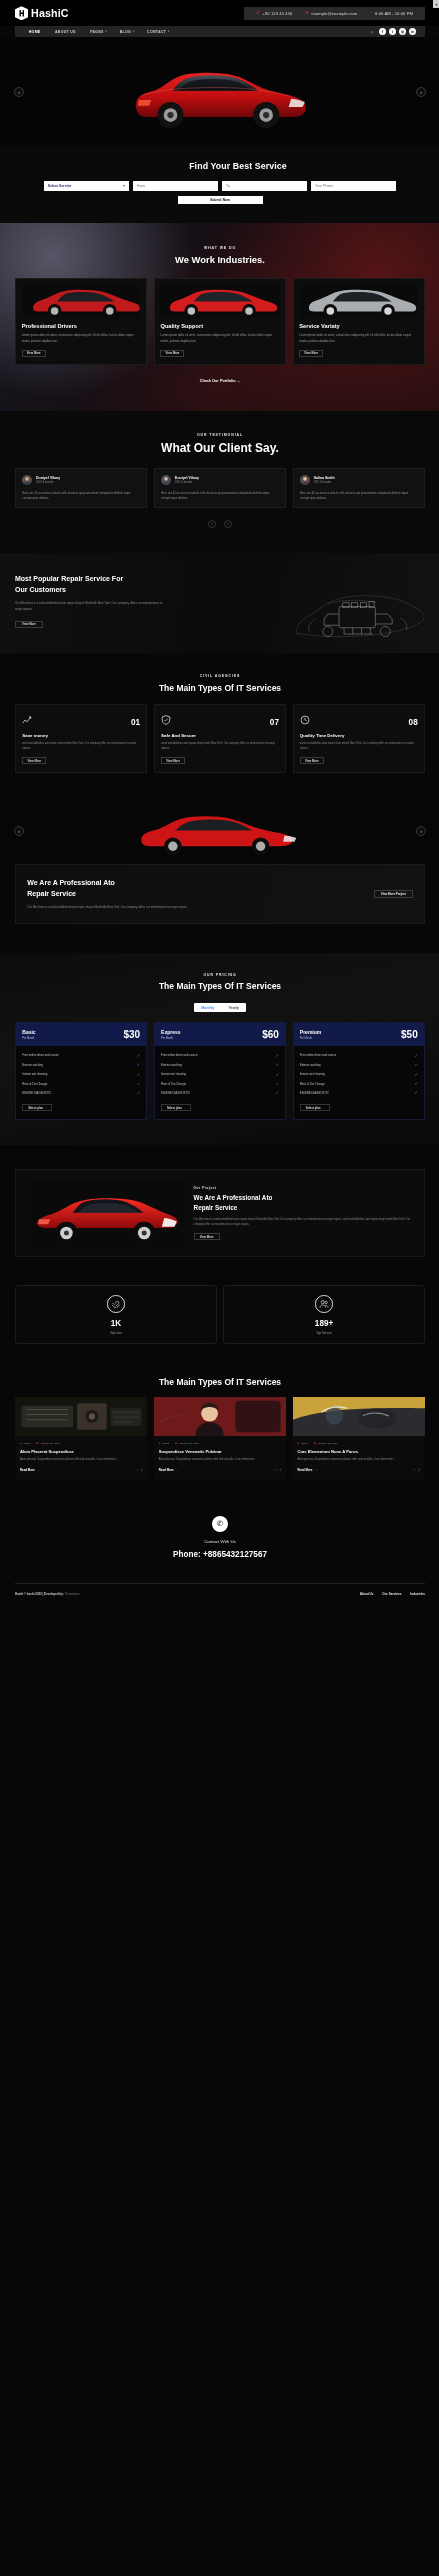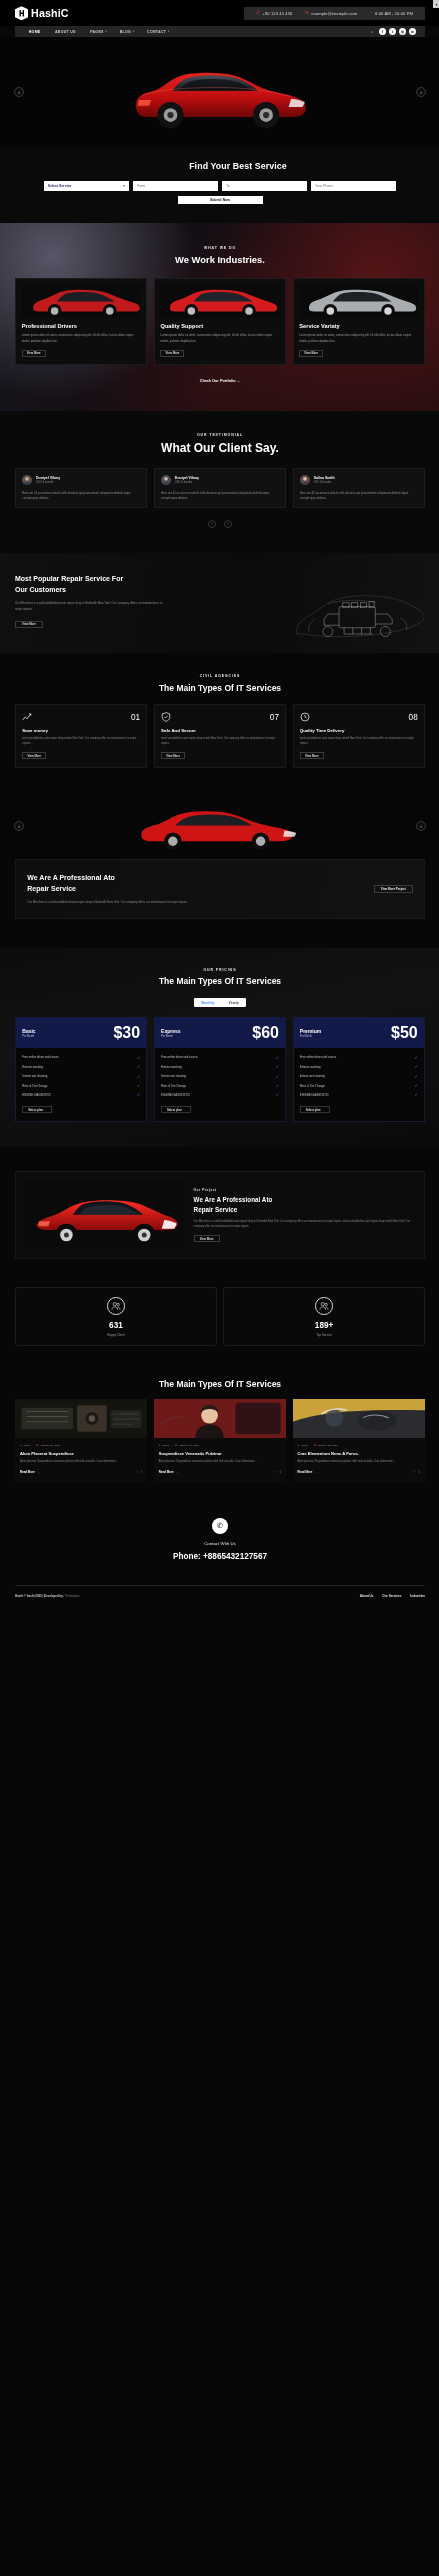--- a/index.html
+++ b/index.html
@@ -121,21 +121,21 @@
   .pop .vbtn{margin-top:8.2px;width:28px;height:7.5px;}
   .engine{position:absolute;right:15px;top:26px;width:135px;height:75px;opacity:.95;}
 
   
   .mtypes{background:#070707;padding:21.4px 0 25px;text-align:center;}
   .mtypes h2{font-size:8.5px;font-weight:bold;margin-bottom:11.3px;}
   .ncards{display:flex;gap:6.3px;padding:0 15px;}
   .ncard{flex:1;background:#0d0d0d;border:0.6px solid #1b1b1b;padding:7px 6.3px 8.2px;text-align:left;}
   .nrow{display:flex;align-items:center;justify-content:space-between;}
   .nico{width:10px;height:10px;color:#fff;}
-  .nnum{font-size:8.2px;font-weight:normal;color:#fff;}
+  .nnum{font-size:8.2px;font-weight:bold;color:#fff;margin-top:6px;}
   .ncard h3{font-size:4.4px;font-weight:bold;margin:5.7px 0 3.8px;}
   .ncard p{font-size:2.6px;line-height:1.9;color:#888;}
   .ncard .vbtn{margin-top:5.7px;}
 
   
   .slider2{height:66px;background:#060606;display:flex;align-items:center;justify-content:center;position:relative;}
   .slider2 .car{width:189px;height:47px;}
 
   
   .aboutband{
@@ -159,21 +159,21 @@
   }
   .pricing h2{font-size:8.5px;font-weight:bold;margin-bottom:8.8px;}
   .toggle{display:inline-flex;background:#fff;border-radius:1.3px;overflow:hidden;margin-bottom:10px;}
   .toggle span{font-size:3.5px;padding:2.5px 7px;font-weight:bold;color:#444;cursor:pointer;}
   .toggle span.on{color:#4d8ff0;}
   .pcards{display:flex;gap:6.3px;padding:0 15px;}
   .pcard{flex:1;background:#070707;border:0.6px solid #16193a;text-align:left;}
   .phead{background:#121a4a;padding:5.7px 6.3px;display:flex;align-items:center;justify-content:space-between;}
   .pname{font-size:5px;font-weight:bold;color:#fff;}
   .pper{font-size:2.6px;color:#b8bede;margin-top:1.3px;}
-  .pprice{font-size:16px;font-weight:bold;color:#fff;}
+  .pprice{font-size:10px;font-weight:bold;color:#fff;}
   .plist{padding:5px 6.3px 2.5px;}
   .pli{display:flex;align-items:center;justify-content:space-between;padding:2.2px 0;font-size:2.8px;color:#c3c3c3;}
   .chk{color:#2f6df5;font-size:3.8px;font-weight:bold;}
   .pbtn{
     margin:3.8px 6.3px 7.5px;width:30px;height:7.5px;border:0.6px solid #333;
     display:flex;align-items:center;justify-content:center;font-size:2.8px;color:#ddd;font-weight:bold;
     background:transparent;cursor:pointer;
   }
 
   
@@ -695,28 +695,28 @@
       </h2>
       <p>Our Mecchine is a well-established auto repair shop in Nashville New York. Our company offers car maintenance to major repairs. wesh westablishes auto repair shop netwrk New York. Our company offer car maintenance to major repairs.</p>
       <button class="vbtn">View More</button>
     </div>
   </div>
 
   <div class="counters">
     <div class="ccard">
       <div class="cring">
           <svg width="10" height="10" viewBox="0 0 16 16" fill="none" stroke="#fff" stroke-width=".9">
-            <circle cx="6" cy="5" r="2.6"></circle>
-            <path d="M1.5 14c0-3 2-4.5 4.5-4.5S10.5 11 10.5 14"></path>
-            <circle cx="11.4" cy="5.6" r="2"></circle>
-            <path d="M10 10c2.2 0 4.5 1.3 4.5 4"></path>
+            <path d="M8 7.4c-1.6-2.4.6-4.6 2-3 1.4-1.6 3.6.6 2 3-1 1.6-2.6 2.8-4 3.6"></path>
+            <path d="M2.4 7c.8-.6 1.8-.2 2.2.6L6.2 10"></path>
+            <path d="M2 9.6c1.4 2.2 3.4 4 6 4.4"></path>
+            <path d="M13.6 9c-1 2-2.6 3.6-4.6 4.6"></path>
           </svg>
         </div>
-      <div class="cnum">631</div>
-      <div class="clab">Happy Client</div>
+      <div class="cnum">1K</div>
+      <div class="clab">Top User</div>
     </div>
     <div class="ccard">
       <div class="cring">
           <svg width="10" height="10" viewBox="0 0 16 16" fill="none" stroke="#fff" stroke-width=".9">
             <circle cx="6" cy="5" r="2.6"></circle>
             <path d="M1.5 14c0-3 2-4.5 4.5-4.5S10.5 11 10.5 14"></path>
             <circle cx="11.4" cy="5.6" r="2"></circle>
             <path d="M10 10c2.2 0 4.5 1.3 4.5 4"></path>
           </svg>
         </div>

